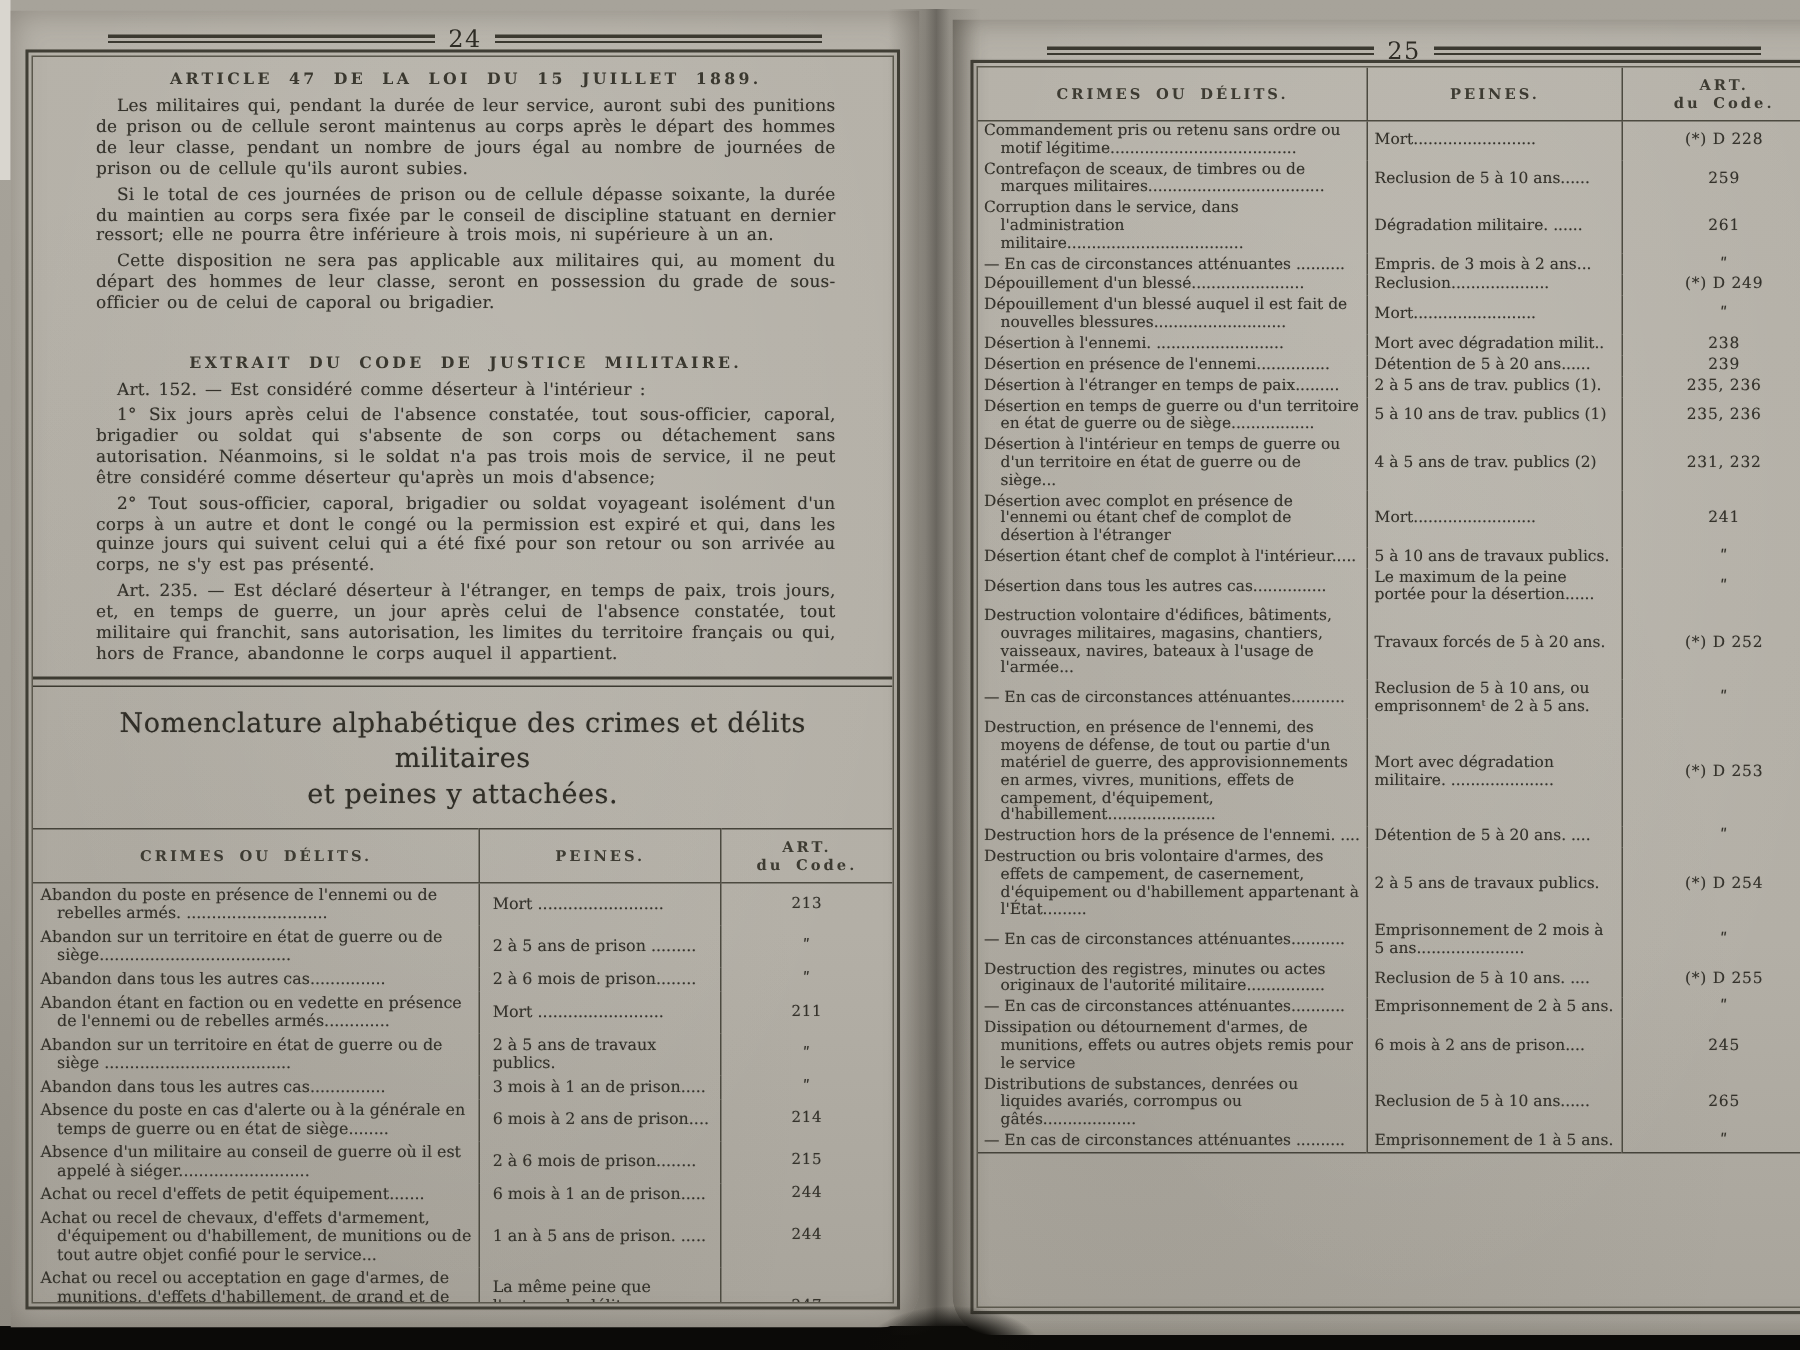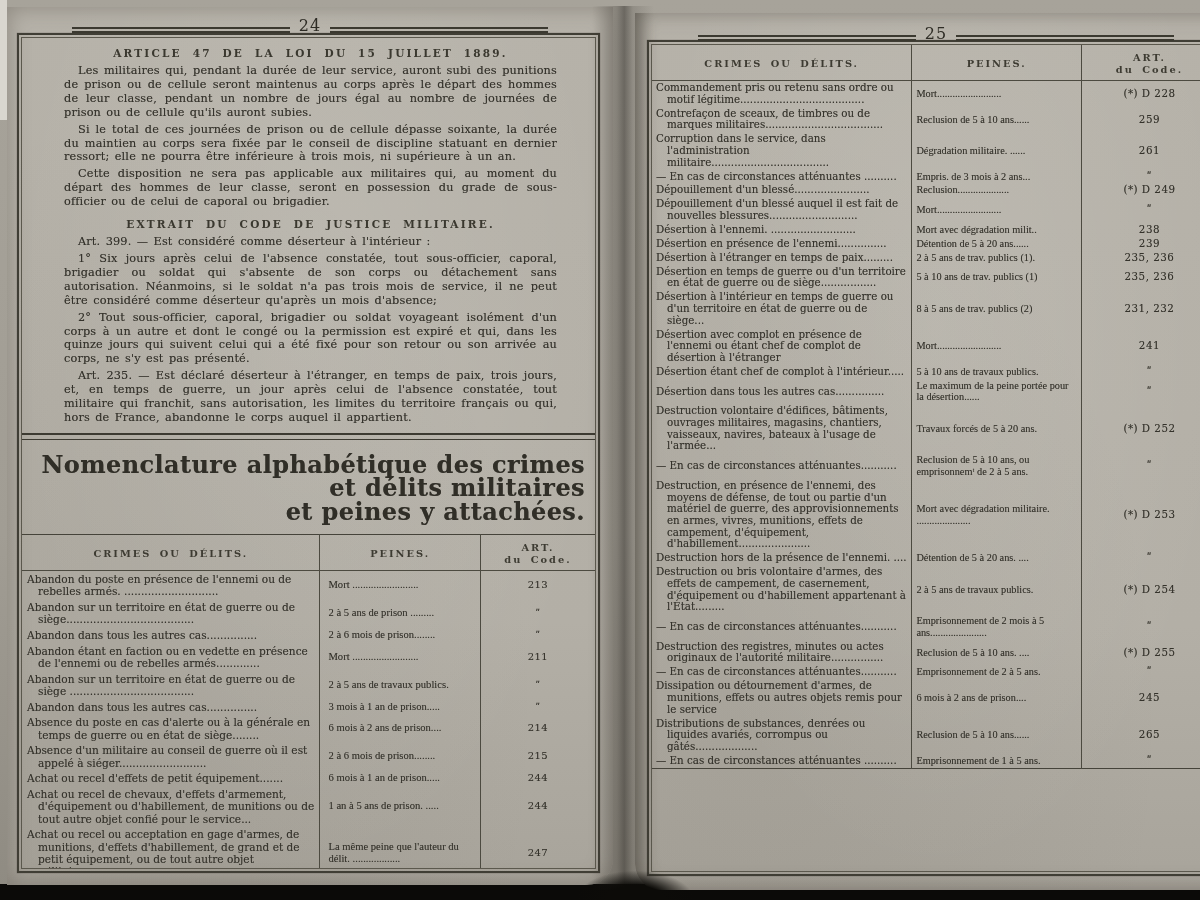--- a/index.html
+++ b/index.html
@@ -22,52 +22,52 @@
       background:
         radial-gradient(ellipse at 50% 35%,rgba(255,255,250,.10),rgba(0,0,0,0) 70%),
         radial-gradient(ellipse at 20% 80%,rgba(90,85,75,.10),rgba(0,0,0,0) 60%),
         linear-gradient(to bottom,#b6b2a9 0%,#b3afa6 70%,#a8a49b 100%);
       box-shadow:inset 0 0 22px rgba(70,64,54,.38);
       color:#34322b;}
   .page-left {left:7px; top:7px; width:606px;height:878px;border-bottom-right-radius:26px;}
   .page-right{left:635px;top:13px;width:602px;height:877px;border-bottom-left-radius:26px;
       box-shadow:inset 14px 0 18px -10px rgba(60,55,46,.45), inset 0 0 22px rgba(70,64,54,.35);}
 
-  .pagenum-row{position:absolute;left:0;right:0;display:flex;align-items:flex-end;justify-content:center;gap:9px;z-index:3;}
+  .pagenum-row{position:absolute;left:0;right:0;display:flex;align-items:center;justify-content:center;gap:9px;z-index:3;}
   .page-left  .pagenum-row{top:11px;}
   .page-right .pagenum-row{top:13px;}
   .pn-rule{width:218px;height:7px;
       background:linear-gradient(to bottom,#3b3930 0 2.4px,rgba(0,0,0,0) 2.4px 4.4px,#3b3930 4.4px 5.6px,rgba(0,0,0,0) 5.6px);}
   .pagenum{font-size:16px;line-height:16px;color:#2e2c25;letter-spacing:1px;}
 
   .frame{position:absolute;border:2.5px solid #403e35;box-shadow:0 0 1px rgba(40,38,30,.6);padding-left:44px;}
   .page-left  .frame{left:10px;right:13px;top:26px;bottom:12px;}
   .page-right .frame{left:12px;right:15px;top:27px;bottom:14px;}
   .frame-inner{position:absolute;inset:2px;border:1px solid #5b584d;overflow:hidden;}
 
   .content-left{padding:5px 22px 0 26px;}
   .head-caps{text-align:center;font-size:10.5px;font-weight:bold;letter-spacing:2.2px;word-spacing:5px;
       color:#3a382f;margin:4px 0 5px;}
   .para{font-size:11.3px;line-height:13.9px;text-align:justify;text-indent:14px;margin:2px 16px 3px;
       word-spacing:1.6px;letter-spacing:.15px;text-shadow:0 0 .5px rgba(45,42,35,.45);}
-  .mt{margin-top:9px;}
+  .mt{margin-top:27px;}
 
   .dbl-rule{height:4px;margin:8px 0 0;border-top:2.5px solid #3c3a31;border-bottom:1.2px solid #3c3a31;}
-  .nom-title{text-align:right;font-weight:bold;font-size:24px;line-height:23.5px;
+  .nom-title{text-align:center;font-weight:normal;font-size:18px;line-height:23.5px;
       padding:13px 10px 11px;color:#302e27;letter-spacing:.4px;text-shadow:0 0 .6px rgba(40,38,30,.5);}
 
   table.ctable{width:100%;border-collapse:collapse;border-top:1.6px solid #45433a;border-bottom:1.4px solid #45433a;}
   .ctable th{font-size:9.8px;font-weight:bold;letter-spacing:2px;word-spacing:3px;color:#3d3b32;
       padding:7px 4px 5px;border-bottom:1.2px solid #4c4a40;vertical-align:middle;}
   .th-art{white-space:pre-line;letter-spacing:.6px;line-height:11.5px;}
   .ctable td{font-size:10.6px;line-height:12.4px;vertical-align:middle;padding:1.6px 4px;
       text-shadow:0 0 .5px rgba(45,42,35,.4);}
   .bl{border-left:1.1px solid #4c4a40;} .br{border-right:1.1px solid #4c4a40;}
   td.c-crime{padding-left:16px;text-indent:-11px;text-align:left;}
-  td.c-peine{padding-left:8px;font-family:Liberation Serif, serif;}
+  td.c-peine{padding-left:8px;}
   td.c-art{text-align:center;font-size:10px;letter-spacing:.5px;}
   .page-right .ctable td{font-size:10.3px;line-height:11.7px;padding:1.1px 4px;}
   .page-right td.c-crime{padding-left:15px;}
 </style>
 </head>
 <body>
 
 <div class="bg"></div>
 <div class="white-sliver"></div>
 <div class="bottom-band"></div>
@@ -84,21 +84,21 @@
         <div class="head-caps">ARTICLE 47 DE LA LOI DU 15 JUILLET 1889.</div>
         <div>
 
         <p class="para">Les militaires qui, pendant la durée de leur service, auront subi des punitions de prison ou de cellule seront maintenus au corps après le départ des hommes de leur classe, pendant un nombre de jours égal au nombre de journées de prison ou de cellule qu'ils auront subies.</p>
             <p class="para">Si le total de ces journées de prison ou de cellule dépasse soixante, la durée du maintien au corps sera fixée par le conseil de discipline statuant en dernier ressort; elle ne pourra être inférieure à trois mois, ni supérieure à un an.</p>
             <p class="para">Cette disposition ne sera pas applicable aux militaires qui, au moment du départ des hommes de leur classe, seront en possession du grade de sous-officier ou de celui de caporal ou brigadier.</p>
           </div>
         <div class="head-caps mt">EXTRAIT DU CODE DE JUSTICE MILITAIRE.</div>
         <div>
 
-        <p class="para">Art. 399. — Est considéré comme déserteur à l'intérieur :</p>
+        <p class="para">Art. 152. — Est considéré comme déserteur à l'intérieur :</p>
             <p class="para">1° Six jours après celui de l'absence constatée, tout sous-officier, caporal, brigadier ou soldat qui s'absente de son corps ou détachement sans autorisation. Néanmoins, si le soldat n'a pas trois mois de service, il ne peut être considéré comme déserteur qu'après un mois d'absence;</p>
             <p class="para">2° Tout sous-officier, caporal, brigadier ou soldat voyageant isolément d'un corps à un autre et dont le congé ou la permission est expiré et qui, dans les quinze jours qui suivent celui qui a été fixé pour son retour ou son arrivée au corps, ne s'y est pas présenté.</p>
             <p class="para">Art. 235. — Est déclaré déserteur à l'étranger, en temps de paix, trois jours, et, en temps de guerre, un jour après celui de l'absence constatée, tout militaire qui franchit, sans autorisation, les limites du territoire français ou qui, hors de France, abandonne le corps auquel il appartient.</p>
           </div>
       </div>
       <div class="dbl-rule"></div>
       <div class="nom-title">
         <div>Nomenclature alphabétique des crimes et délits militaires</div>
         <div>et peines y attachées.</div>
       </div>
@@ -271,21 +271,21 @@
 
             <tr>
               <td class="c-crime">Désertion en temps de guerre ou d'un territoire en état de guerre ou de siège.................</td>
               <td class="c-peine bl br">5 à 10 ans de trav. publics (1)</td>
               <td class="c-art">235, 236</td>
             </tr>
 
 
             <tr>
               <td class="c-crime">Désertion à l'intérieur en temps de guerre ou d'un territoire en état de guerre ou de siège...</td>
-              <td class="c-peine bl br">8 à 5 ans de trav. publics (2)</td>
+              <td class="c-peine bl br">4 à 5 ans de trav. publics (2)</td>
               <td class="c-art">231, 232</td>
             </tr>
 
             <tr>
               <td class="c-crime">Désertion avec complot en présence de l'ennemi ou étant chef de complot de désertion à l'étranger</td>
               <td class="c-peine bl br">Mort.........................</td>
               <td class="c-art">241</td>
             </tr>
 
             <tr>

